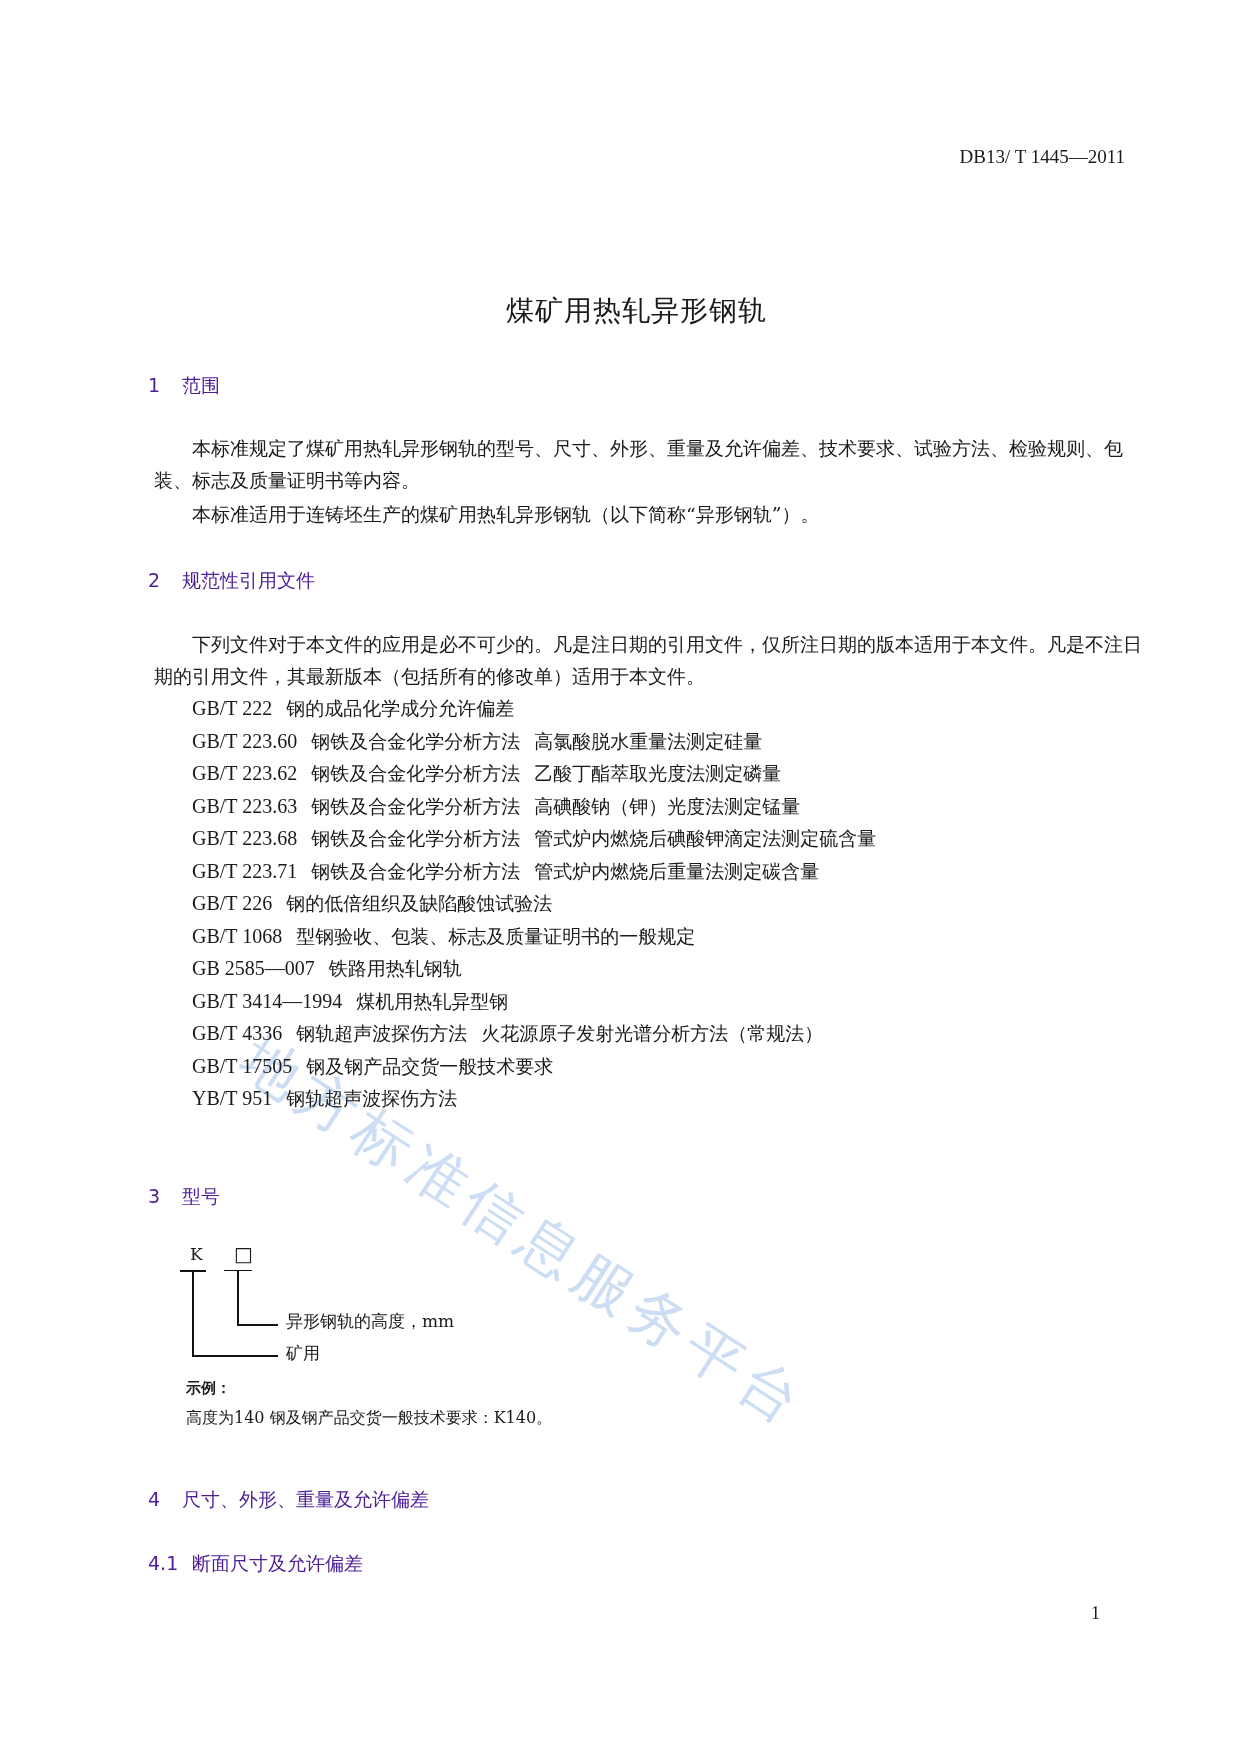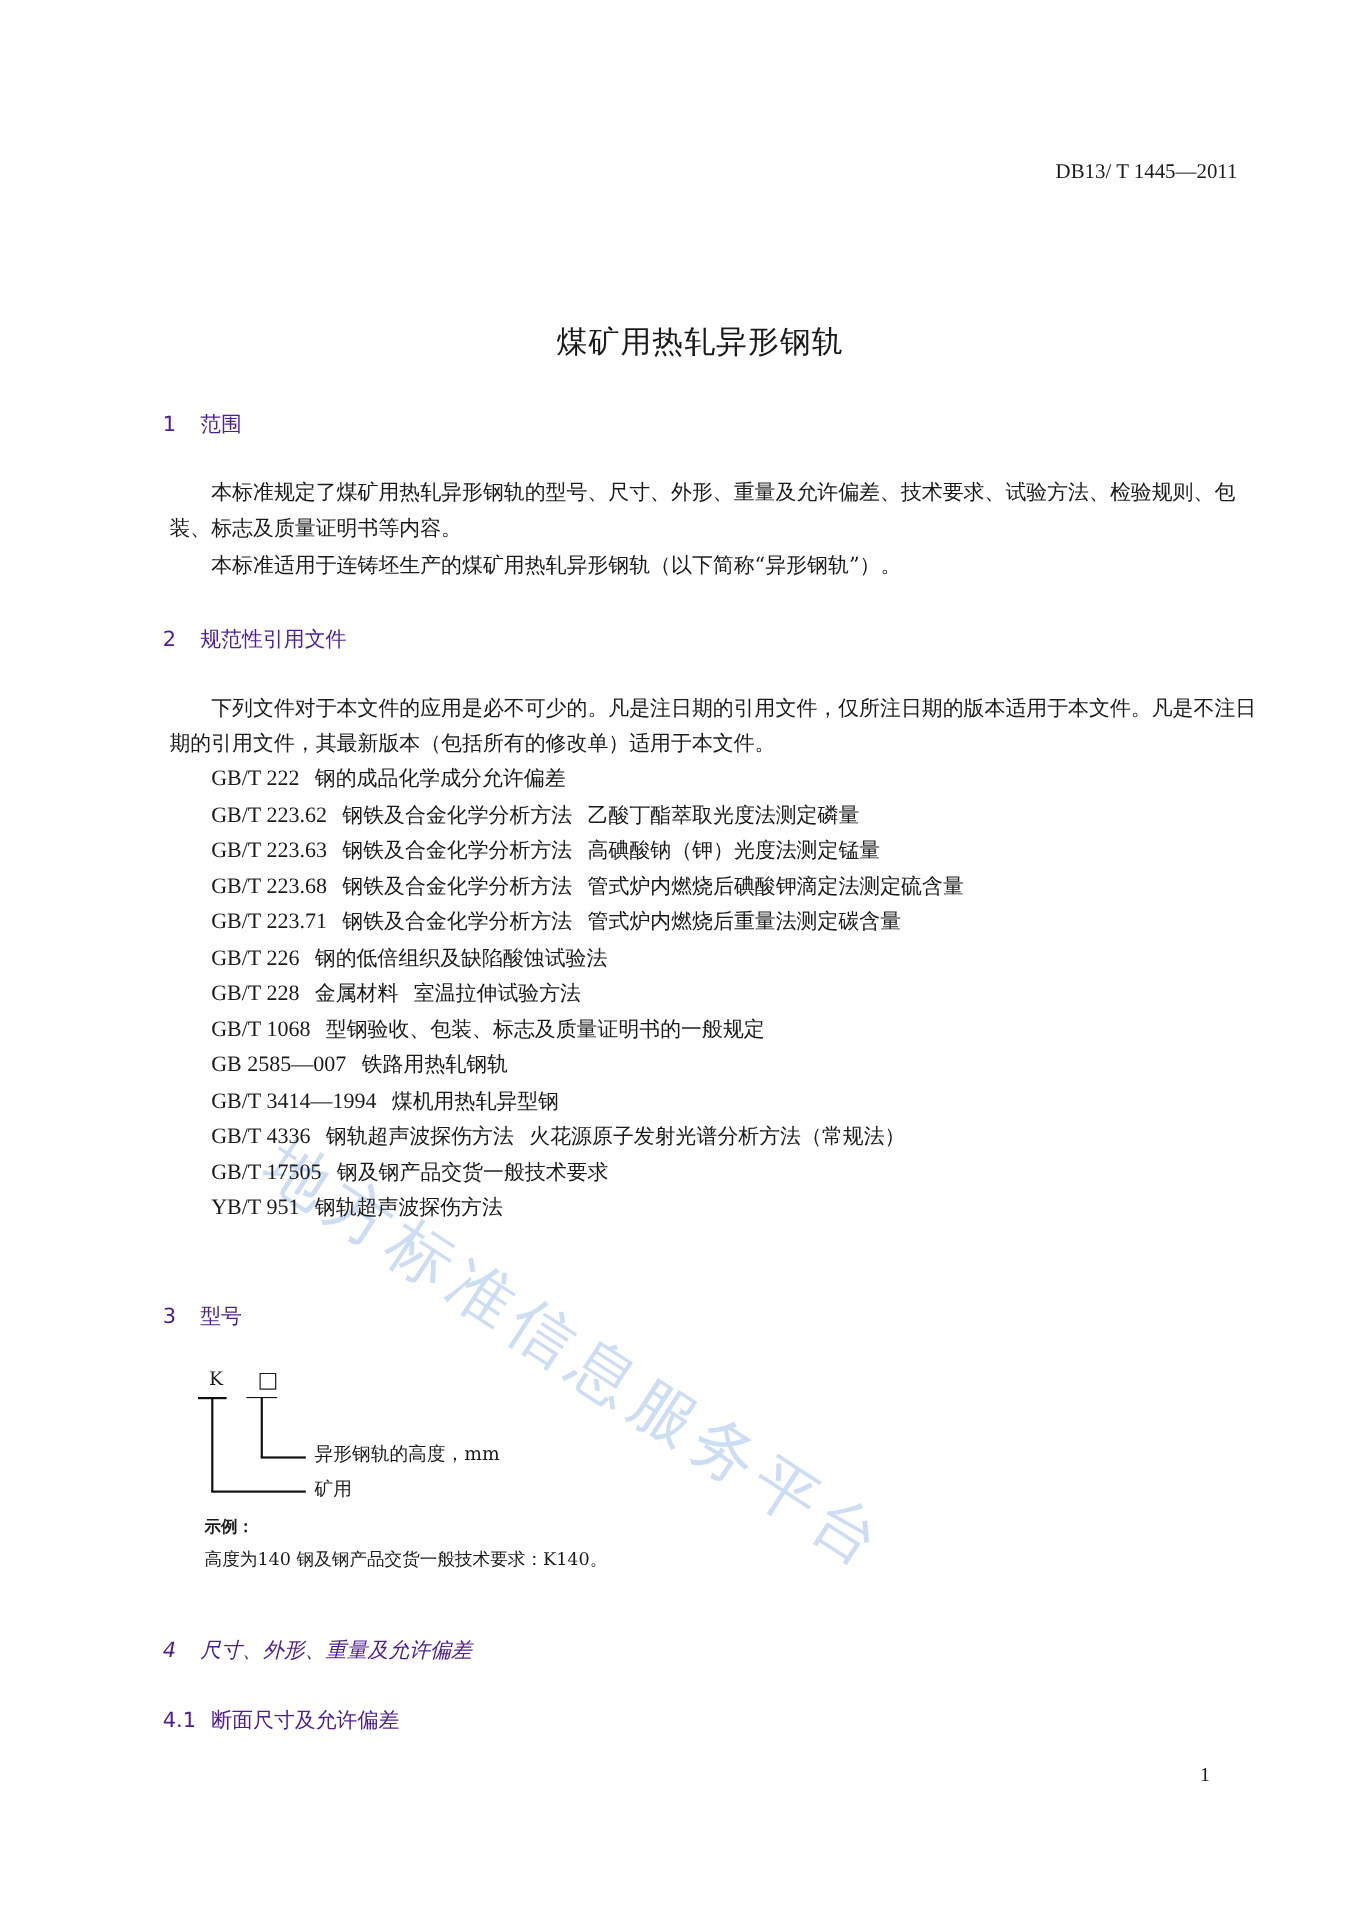--- a/index.html
+++ b/index.html
@@ -61,26 +61,26 @@
 <div class="abs para indent" style="top:432px; left:154px;">本标准规定了煤矿用热轧异形钢轨的型号、尺寸、外形、重量及允许偏差、技术要求、试验方法、检验规则、包装、标志及质量证明书等内容。</div>
 <div class="abs para indent" style="top:498px; left:154px;">本标准适用于连铸坯生产的煤矿用热轧异形钢轨（以下简称“异形钢轨”）。</div>
 
 <div class="abs h1" style="top:568px; left:148px;">
   <span class="num">2</span><span>规范性引用文件</span>
 </div>
 <div class="abs para indent" style="top:628px; left:154px;">下列文件对于本文件的应用是必不可少的。凡是注日期的引用文件，仅所注日期的版本适用于本文件。凡是不注日期的引用文件，其最新版本（包括所有的修改单）适用于本文件。</div>
 
 <div class="abs ref-list">
   <div class="ref-item"><span class="code">GB/T 222</span><span class="t1">钢的成品化学成分允许偏差</span></div>
+  <div class="ref-item"><span class="code">GB/T 223.60</span><span class="t1">钢铁及合金化学分析方法</span><span class="t2">高氯酸脱水重量法测定硅量</span></div>
   <div class="ref-item"><span class="code">GB/T 223.62</span><span class="t1">钢铁及合金化学分析方法</span><span class="t2">乙酸丁酯萃取光度法测定磷量</span></div>
   <div class="ref-item"><span class="code">GB/T 223.63</span><span class="t1">钢铁及合金化学分析方法</span><span class="t2">高碘酸钠（钾）光度法测定锰量</span></div>
   <div class="ref-item"><span class="code">GB/T 223.68</span><span class="t1">钢铁及合金化学分析方法</span><span class="t2">管式炉内燃烧后碘酸钾滴定法测定硫含量</span></div>
   <div class="ref-item"><span class="code">GB/T 223.71</span><span class="t1">钢铁及合金化学分析方法</span><span class="t2">管式炉内燃烧后重量法测定碳含量</span></div>
   <div class="ref-item"><span class="code">GB/T 226</span><span class="t1">钢的低倍组织及缺陷酸蚀试验法</span></div>
-  <div class="ref-item"><span class="code">GB/T 228</span><span class="t1">金属材料</span><span class="t2">室温拉伸试验方法</span></div>
   <div class="ref-item"><span class="code">GB/T 1068</span><span class="t1">型钢验收、包装、标志及质量证明书的一般规定</span></div>
   <div class="ref-item"><span class="code">GB 2585—007</span><span class="t1">铁路用热轧钢轨</span></div>
   <div class="ref-item"><span class="code">GB/T 3414—1994</span><span class="t1">煤机用热轧异型钢</span></div>
   <div class="ref-item"><span class="code">GB/T 4336</span><span class="t1">钢轨超声波探伤方法</span><span class="t2">火花源原子发射光谱分析方法（常规法）</span></div>
   <div class="ref-item"><span class="code">GB/T 17505</span><span class="t1">钢及钢产品交货一般技术要求</span></div>
   <div class="ref-item"><span class="code">YB/T 951</span><span class="t1">钢轨超声波探伤方法</span></div>
 </div>
 
 <div class="abs h1" style="top:1184px; left:148px;">
   <span class="num">3</span><span>型号</span>
@@ -97,20 +97,20 @@
   <div class="line" style="left:44px; top:26px; width:28px; height:1px;"></div>
   <div class="line" style="left:57px; top:26px; width:1.5px; height:55px;"></div>
   <div class="line" style="left:57px; top:80px; width:41px; height:1.5px;"></div>
   <span class="lbl diag-text" style="left:106px; top:66px;">异形钢轨的高度，mm</span>
   <span class="lbl diag-text" style="left:106px; top:98px;">矿用</span>
 </div>
 
 <div class="abs example-label">示例：</div>
 <div class="abs example-text">高度为140 钢及钢产品交货一般技术要求：K140。</div>
 
-<div class="abs h1" style="top:1487px; left:148px;font-style:italic;">
+<div class="abs h1" style="top:1487px; left:148px;">
   <span class="num">4</span><span>尺寸、外形、重量及允许偏差</span>
 </div>
 <div class="abs h1 h2" style="top:1551px; left:148px;">
   <span class="num">4.1</span><span>断面尺寸及允许偏差</span>
 </div>
 
 <div class="abs page-number">1</div>
 
 </body></html>

